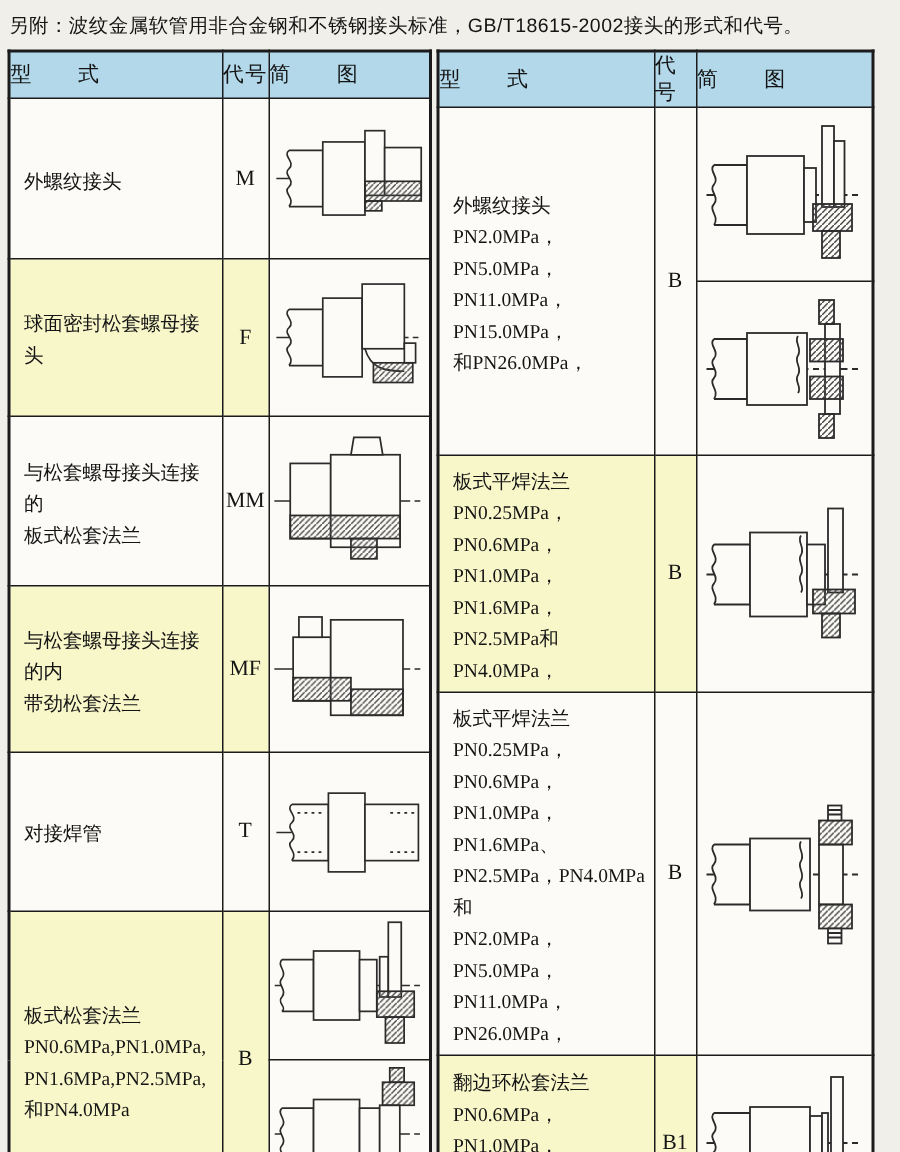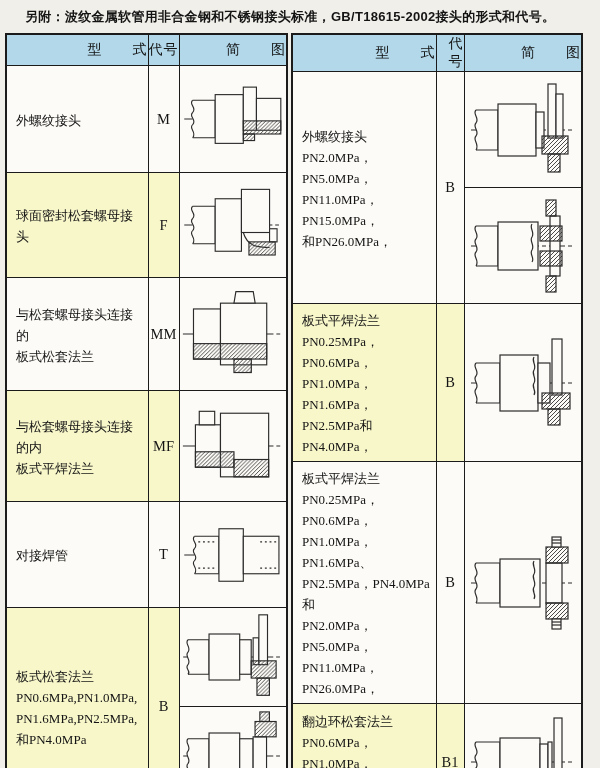--- a/index.html
+++ b/index.html
@@ -11,24 +11,24 @@
     font-family: "Liberation Serif", serif;
     color: #141414;
     overflow: hidden;
     box-sizing: border-box;
   }
   .page {
     padding: 5px 5px 0 5px;
   }
   .doc-title {
     font-family: "Liberation Sans", sans-serif;
-    font-weight: bold;
+    font-weight: normal;
     font-size: 13px;
     line-height: 17px;
-    margin: 3px 0 8px 20px;
+    margin: 3px 0 8px 1px;
     letter-spacing: 0.3px;
     white-space: nowrap;
   }
   .tables-wrap {
     display: flex;
     gap: 3px;
     align-items: flex-start;
   }
   table {
     border-collapse: collapse;
@@ -39,21 +39,21 @@
   th, td {
     border: 1.5px solid #1b1b1b;
     padding: 0;
     vertical-align: middle;
   }
   th {
     background: #b2d8ea;
     font-weight: normal;
     font-size: 14px;
     height: 30px;
-    text-align: right;
+    text-align: left;
     letter-spacing: 1px;
   }
   td.type {
     font-size: 13px;
     line-height: 21px;
     padding: 6px 4px 4px 9px;
     white-space: pre-line;
     text-align: left;
   }
   td.code {
@@ -151,21 +151,21 @@
             <rect x="42" y="16" width="48" height="64" fill="#fcfbf7"></rect>
             <path d="M56,16 L58,4 H76 L78,16 Z" fill="#fcfbf7"></path>
             <rect x="14" y="58" width="76" height="16" fill="url(#hatch)"></rect>
             <rect x="56" y="74" width="18" height="14" fill="url(#hatch)"></rect>
           </svg>
         </td>
       </tr>
 
       <tr class="hl">
         <td class="type hl" style="height:100px">与松套螺母接头连接的内
-板式平焊法兰</td>
+带劲松套法兰</td>
         <td class="code hl">MF</td>
         <td class="diag">
           <svg class="d" width="106" height="94" viewBox="0 0 110 96">
             <line x1="3" y1="48" x2="107" y2="48" stroke-dasharray="16 3 4 3" stroke-width="1"></line>
             <rect x="16" y="26" width="26" height="44" fill="#fcfbf7"></rect>
             <rect x="20" y="12" width="16" height="14" fill="#fcfbf7"></rect>
             <rect x="42" y="14" width="50" height="66" fill="#fcfbf7"></rect>
             <rect x="16" y="54" width="40" height="16" fill="url(#hatch)"></rect>
             <rect x="56" y="62" width="36" height="18" fill="url(#hatch)"></rect>
           </svg>

